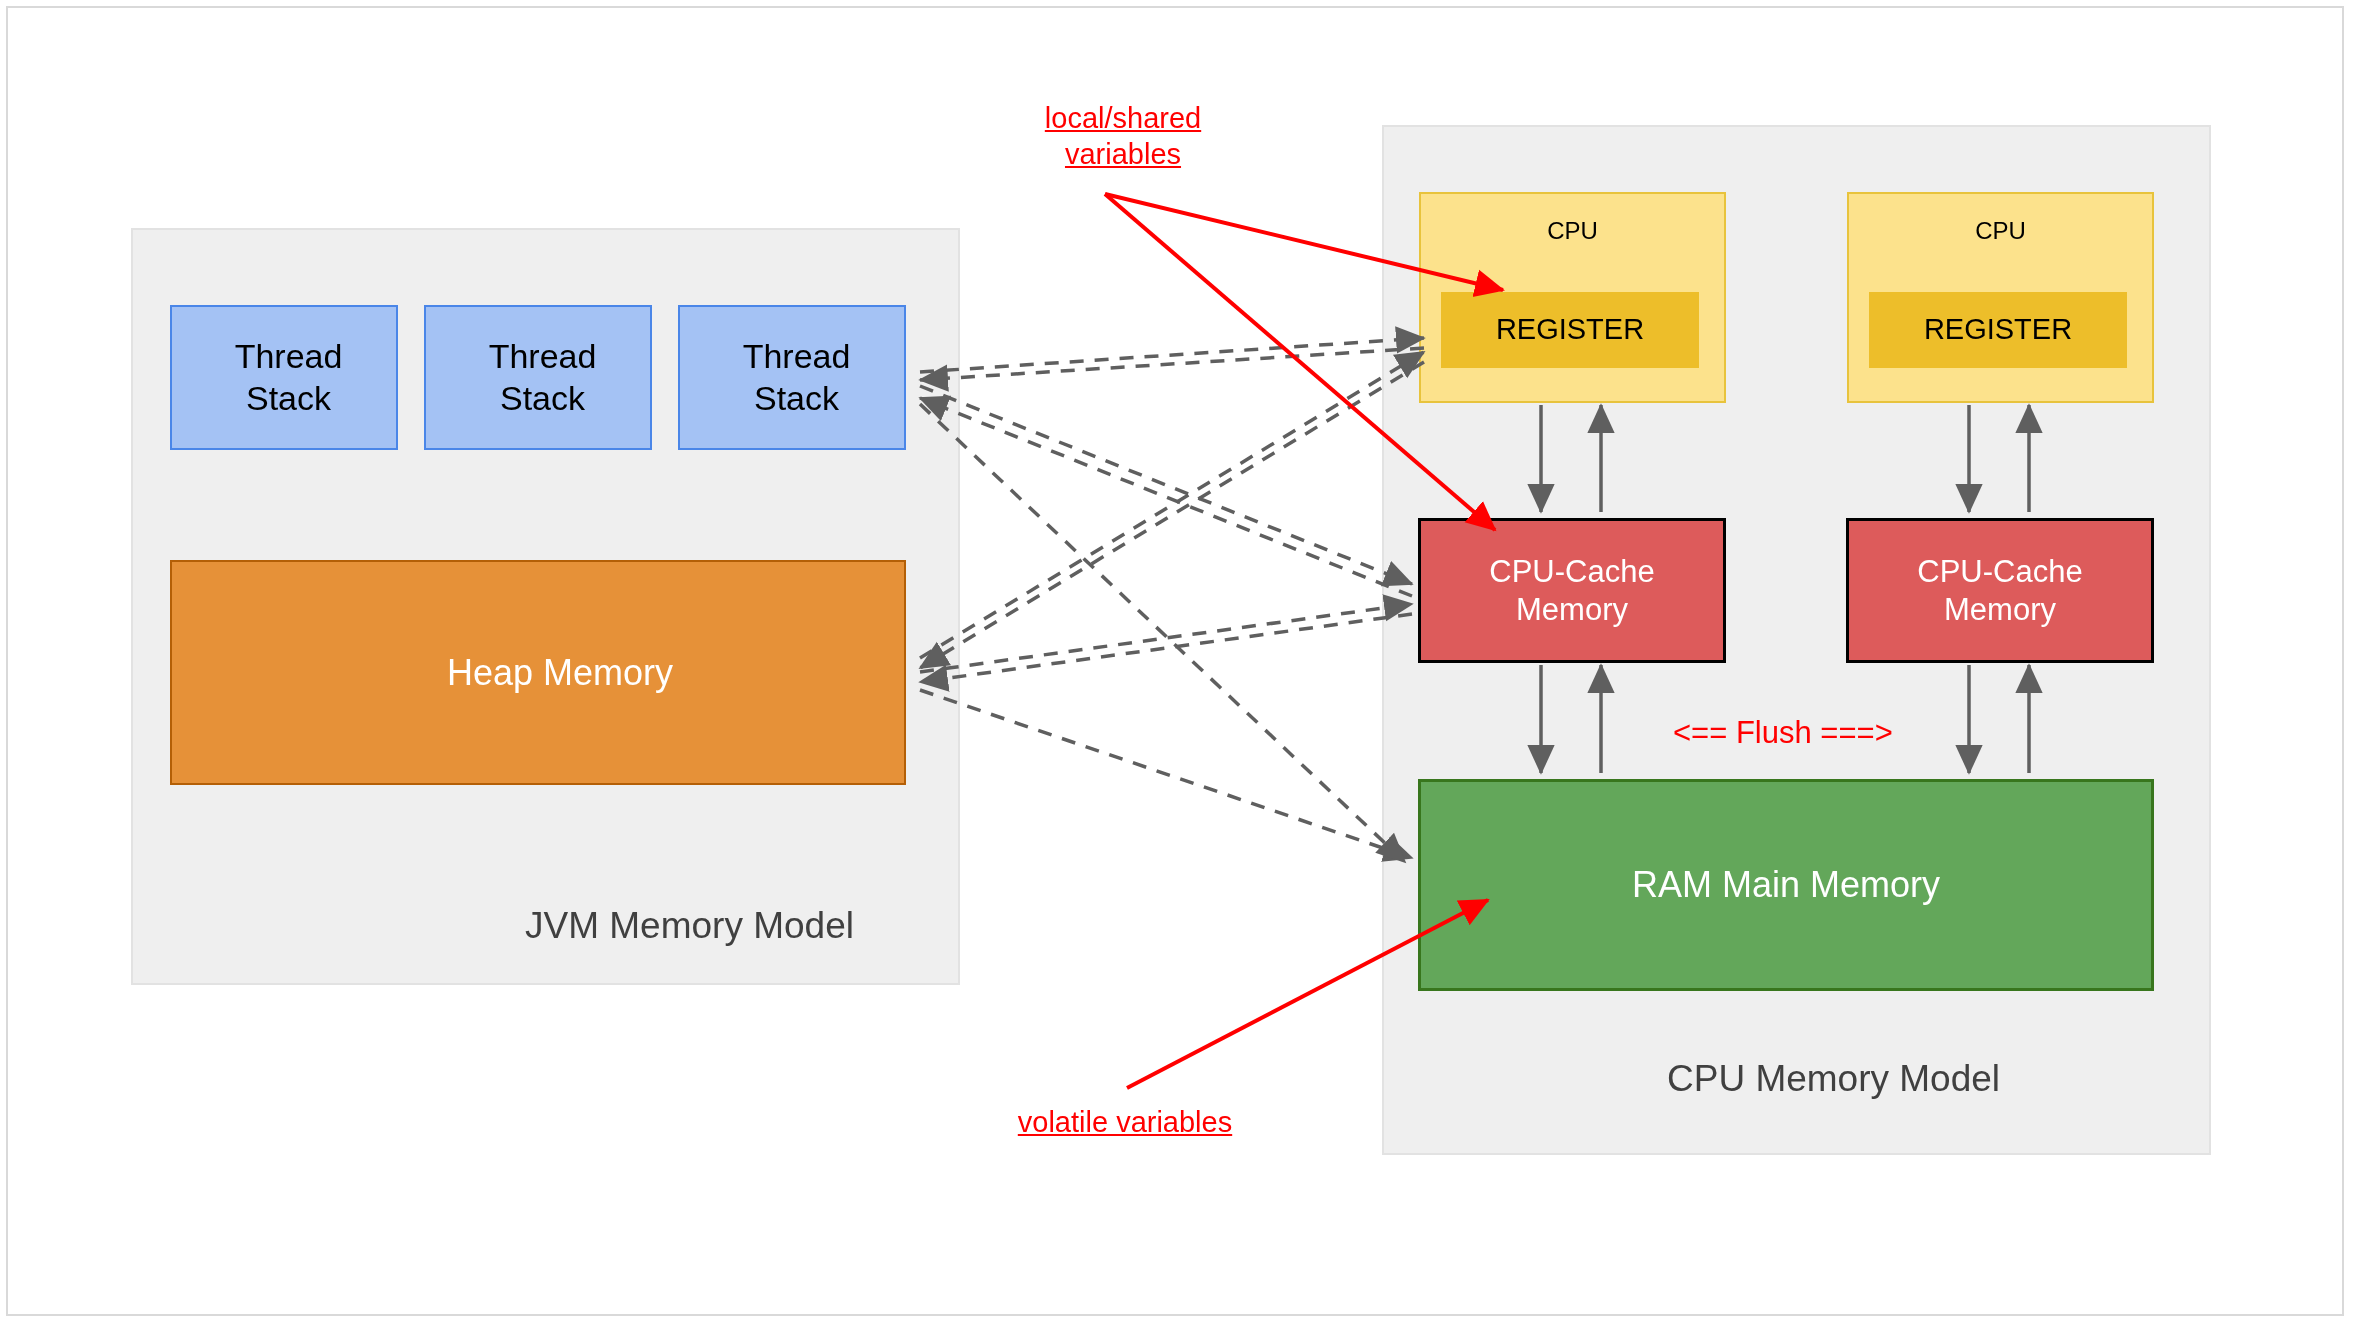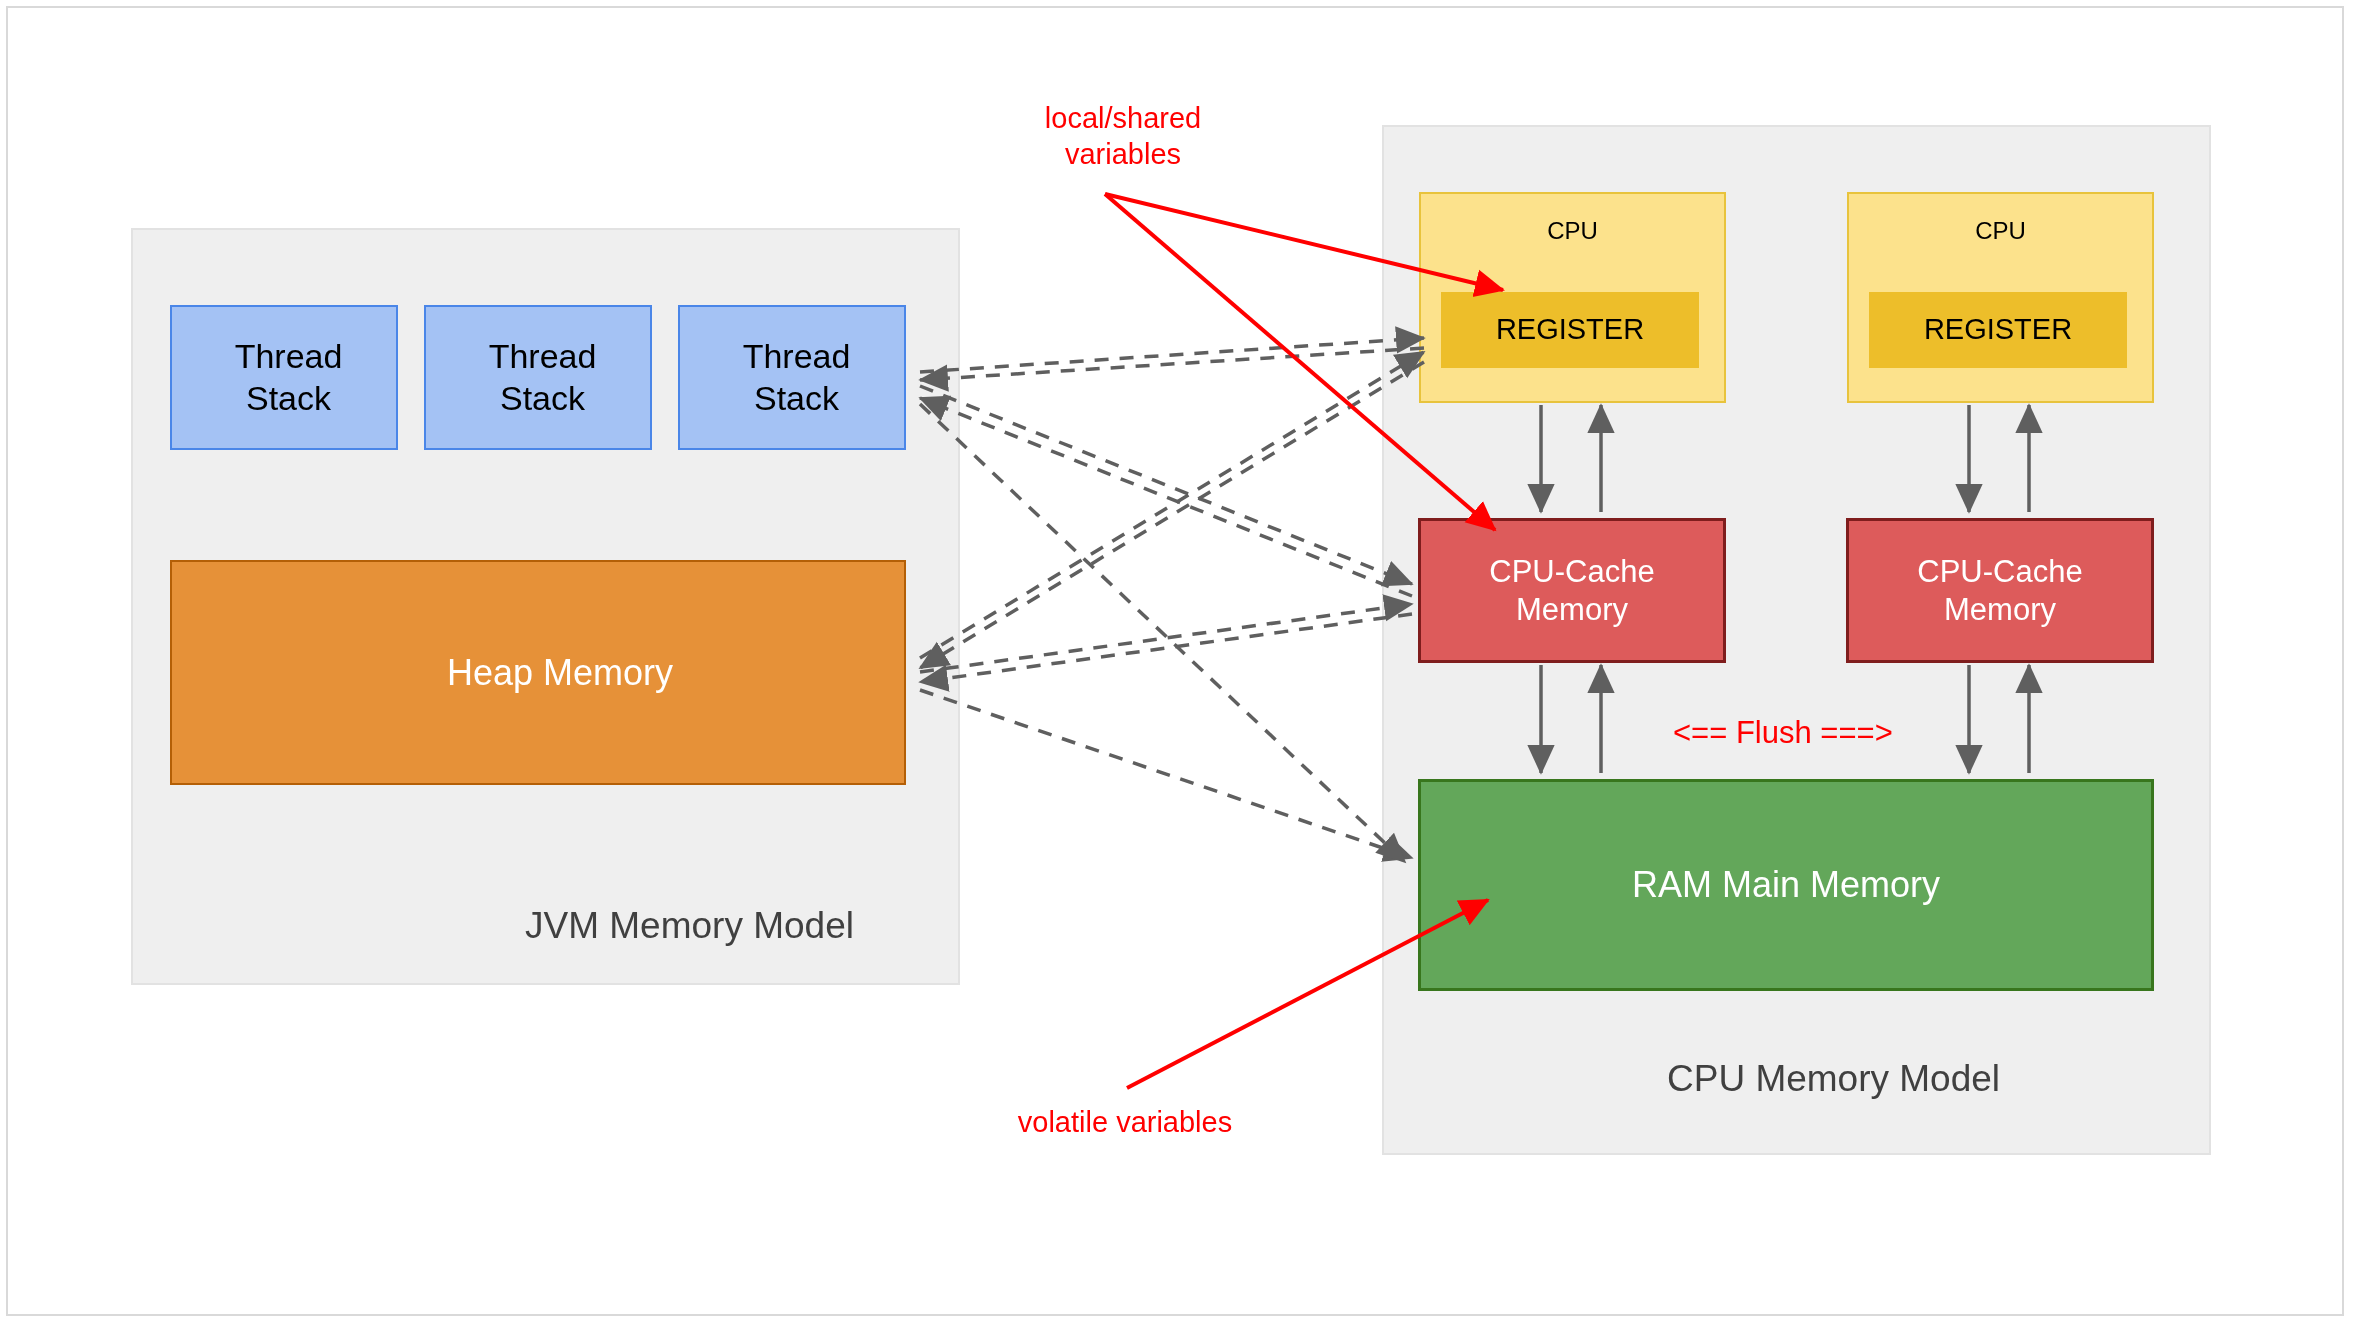--- a/index.html
+++ b/index.html
@@ -84,37 +84,38 @@
     background: #edbe2a;
     color: #000000;
     font-size: 29px;
     display: flex;
     align-items: center;
     justify-content: center;
     border: none;
   }
   .cache {
     background: #dd5b5b;
-    border: 3px solid #7f1d1d;
+    border: 3px solid #000000;
     color: #ffffff;
     font-size: 31px;
   }
   .ram {
     background: #63a75a;
     border: 3px solid #38761d;
     color: #ffffff;
     font-size: 36px;
   }
   .annot {
     position: absolute;
     color: #ff0000;
     font-size: 29px;
     text-align: center;
     white-space: pre-line;
     line-height: 1.25;
+    text-decoration: underline;
   }
   .flush-label {
     position: absolute;
     color: #ff0000;
     font-size: 31px;
     white-space: nowrap;
   }
   svg.overlay {
     position: absolute;
     left: 0;

